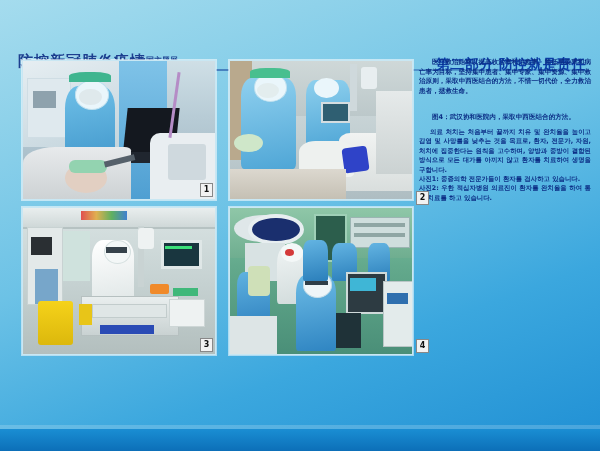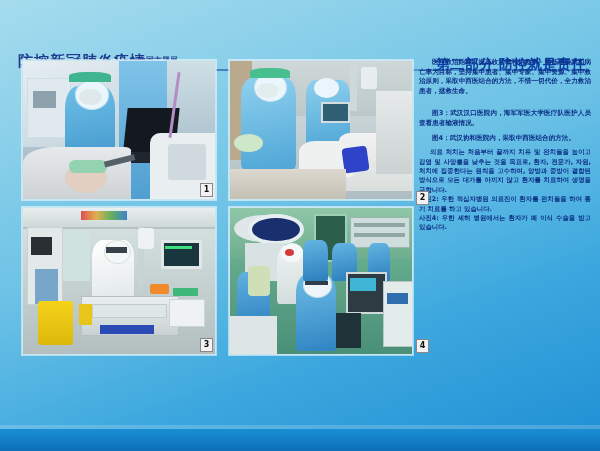--- a/index.html
+++ b/index.html
@@ -215,27 +215,26 @@
       <div class="r" style="left:58%;top:72%;width:14%;height:24%;background:#1f3238;"></div>
     </div>
   </div>
 
   <div id="textcol">
 
     <p class="para">医疗救治始终以提高收治率和治愈率、降低感染率和病亡率为目标，坚持集中患者、集中专家、集中资源、集中救治原则，采取中西医结合的方法，不惜一切代价，全力救治患者，拯救生命。</p>
     <div class="gap"></div>
     <div class="gap"></div>
     <div class="gap"></div>
-    <p class="para">图3：武汉汉口医院内，海军军医大学医疗队医护人员查看患者输液情况。</p>
     <div class="gap"></div>
     <p class="para">图4：武汉协和医院内，采取中西医结合的方法。</p>
     <div class="gap"></div>
     <p class="ko">의료 처치는 처음부터 끝까지 치유 및 완치율을 높이고 감염 및 사망률을 낮추는 것을 목표로, 환자, 전문가, 자원, 처치에 집중한다는 원칙을 고수하며, 양방과 중방이 결합된 방식으로 모든 대가를 아끼지 않고 환자를 치료하여 생명을 구합니다.</p>
+    <p class="ko noind">사진1: 중증의학 전문가들이 환자를 검사하고 있습니다.</p>
     <p class="ko noind">사진2: 우한 적십자병원 의료진이 환자를 완치율을 하여 통기 치료를 하고 있습니다.</p>
-    <p class="ko noind">사진4: 우한 셰허 병원에서는 환자가 폐 이식 수술을 받고 있습니다.</p>
 
     <div class="sidenum" id="sidenum2">2</div>
     <div class="sidenum" id="sidenum4">4</div>
   </div>
 
   <div id="bottom-inner"></div>
   <div id="bottom"></div>
 
 </div>
 

